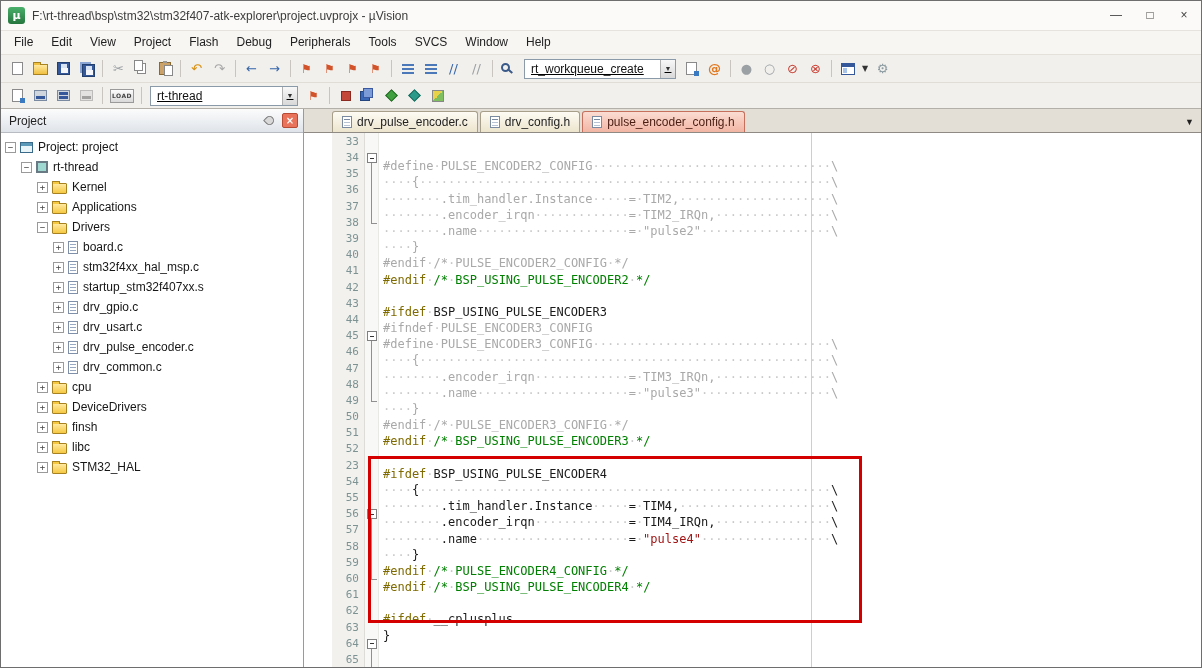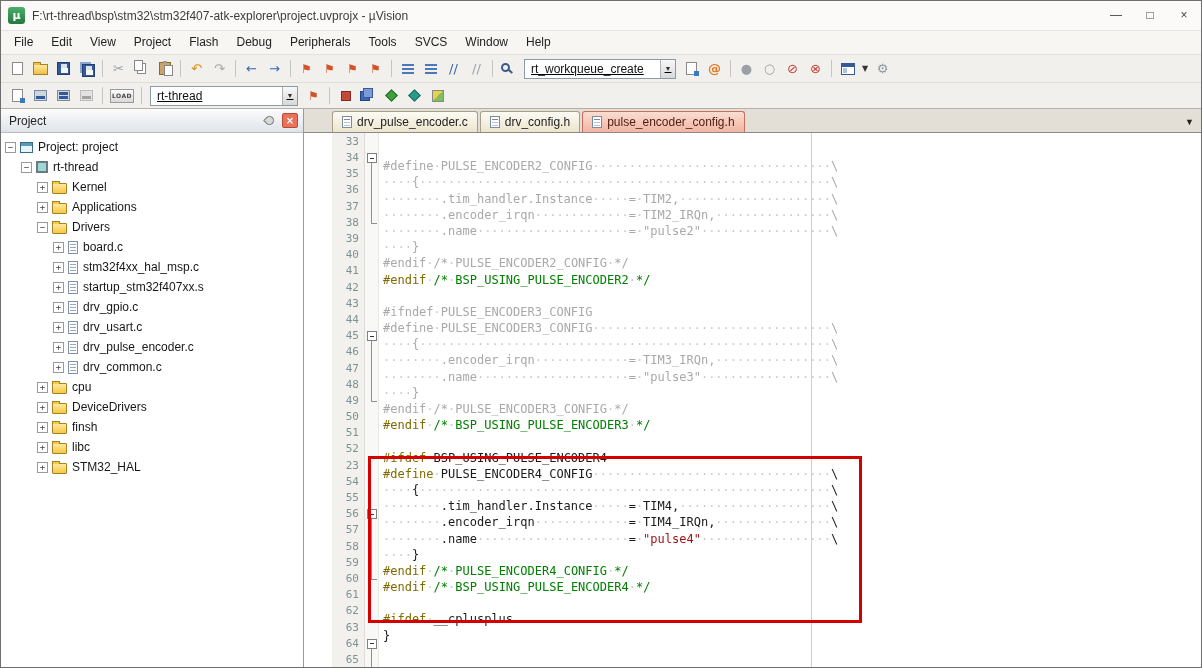--- a/index.html
+++ b/index.html
@@ -447,31 +447,31 @@
         <div class="codetext">
             <div class="cline"><span class="tk-mut">#define</span><span class="tk-ws">·</span><span class="tk-mut">PULSE_ENCODER2_CONFIG</span><span class="tk-ws">·································</span><span class="tk-mut">\</span></div>
             <div class="cline"><span class="tk-ws">····</span><span class="tk-mut">{</span><span class="tk-ws">·························································</span><span class="tk-mut">\</span></div>
             <div class="cline"><span class="tk-ws">········</span><span class="tk-mut">.tim_handler.Instance</span><span class="tk-ws">·····</span><span class="tk-mut">=</span><span class="tk-ws">·</span><span class="tk-mut">TIM2,</span><span class="tk-ws">·····················</span><span class="tk-mut">\</span></div>
             <div class="cline"><span class="tk-ws">········</span><span class="tk-mut">.encoder_irqn</span><span class="tk-ws">·············</span><span class="tk-mut">=</span><span class="tk-ws">·</span><span class="tk-mut">TIM2_IRQn,</span><span class="tk-ws">················</span><span class="tk-mut">\</span></div>
             <div class="cline"><span class="tk-ws">········</span><span class="tk-mut">.name</span><span class="tk-ws">·····················</span><span class="tk-mut">=</span><span class="tk-ws">·</span><span class="tk-mut">"pulse2"</span><span class="tk-ws">··················</span><span class="tk-mut">\</span></div>
             <div class="cline"><span class="tk-ws">····</span><span class="tk-mut">}</span></div>
             <div class="cline"><span class="tk-mut">#endif</span><span class="tk-ws">·</span><span class="tk-mut">/*</span><span class="tk-ws">·</span><span class="tk-mut">PULSE_ENCODER2_CONFIG</span><span class="tk-ws">·</span><span class="tk-mut">*/</span></div>
             <div class="cline"><span class="tk-pp">#endif</span><span class="tk-ws">·</span><span class="tk-cm">/*</span><span class="tk-ws">·</span><span class="tk-cm">BSP_USING_PULSE_ENCODER2</span><span class="tk-ws">·</span><span class="tk-cm">*/</span></div>
             <div class="cline"></div>
+            <div class="cline"><span class="tk-pp">#ifdef</span><span class="tk-ws">·</span><span class="tk-id">BSP_USING_PULSE_ENCODER3</span></div>
             <div class="cline"><span class="tk-mut">#ifndef</span><span class="tk-ws">·</span><span class="tk-mut">PULSE_ENCODER3_CONFIG</span></div>
             <div class="cline"><span class="tk-mut">#define</span><span class="tk-ws">·</span><span class="tk-mut">PULSE_ENCODER3_CONFIG</span><span class="tk-ws">·································</span><span class="tk-mut">\</span></div>
             <div class="cline"><span class="tk-ws">····</span><span class="tk-mut">{</span><span class="tk-ws">·························································</span><span class="tk-mut">\</span></div>
             <div class="cline"><span class="tk-ws">········</span><span class="tk-mut">.encoder_irqn</span><span class="tk-ws">·············</span><span class="tk-mut">=</span><span class="tk-ws">·</span><span class="tk-mut">TIM3_IRQn,</span><span class="tk-ws">················</span><span class="tk-mut">\</span></div>
             <div class="cline"><span class="tk-ws">········</span><span class="tk-mut">.name</span><span class="tk-ws">·····················</span><span class="tk-mut">=</span><span class="tk-ws">·</span><span class="tk-mut">"pulse3"</span><span class="tk-ws">··················</span><span class="tk-mut">\</span></div>
             <div class="cline"><span class="tk-ws">····</span><span class="tk-mut">}</span></div>
             <div class="cline"><span class="tk-mut">#endif</span><span class="tk-ws">·</span><span class="tk-mut">/*</span><span class="tk-ws">·</span><span class="tk-mut">PULSE_ENCODER3_CONFIG</span><span class="tk-ws">·</span><span class="tk-mut">*/</span></div>
             <div class="cline"><span class="tk-pp">#endif</span><span class="tk-ws">·</span><span class="tk-cm">/*</span><span class="tk-ws">·</span><span class="tk-cm">BSP_USING_PULSE_ENCODER3</span><span class="tk-ws">·</span><span class="tk-cm">*/</span></div>
             <div class="cline"></div>
             <div class="cline"><span class="tk-pp">#ifdef</span><span class="tk-ws">·</span><span class="tk-id">BSP_USING_PULSE_ENCODER4</span></div>
-            <div class="cline"><span class="tk-pp">#define</span><span class="tk-ws">·</span><span class="tk-id">PULSE_ENCODER4_CONFIG</span><span class="tk-ws">·································</span><span class="tk-id">\</span></div>
             <div class="cline"><span class="tk-ws">····</span><span class="tk-id">{</span><span class="tk-ws">·························································</span><span class="tk-id">\</span></div>
             <div class="cline"><span class="tk-ws">········</span><span class="tk-id">.tim_handler.Instance</span><span class="tk-ws">·····</span><span class="tk-id">=</span><span class="tk-ws">·</span><span class="tk-id">TIM4,</span><span class="tk-ws">·····················</span><span class="tk-id">\</span></div>
             <div class="cline"><span class="tk-ws">········</span><span class="tk-id">.encoder_irqn</span><span class="tk-ws">·············</span><span class="tk-id">=</span><span class="tk-ws">·</span><span class="tk-id">TIM4_IRQn,</span><span class="tk-ws">················</span><span class="tk-id">\</span></div>
             <div class="cline"><span class="tk-ws">········</span><span class="tk-id">.name</span><span class="tk-ws">·····················</span><span class="tk-id">=</span><span class="tk-ws">·</span><span class="tk-str">"pulse4"</span><span class="tk-ws">··················</span><span class="tk-id">\</span></div>
             <div class="cline"><span class="tk-ws">····</span><span class="tk-id">}</span></div>
             <div class="cline"><span class="tk-pp">#endif</span><span class="tk-ws">·</span><span class="tk-cm">/*</span><span class="tk-ws">·</span><span class="tk-cm">PULSE_ENCODER4_CONFIG</span><span class="tk-ws">·</span><span class="tk-cm">*/</span></div>
             <div class="cline"><span class="tk-pp">#endif</span><span class="tk-ws">·</span><span class="tk-cm">/*</span><span class="tk-ws">·</span><span class="tk-cm">BSP_USING_PULSE_ENCODER4</span><span class="tk-ws">·</span><span class="tk-cm">*/</span></div>
             <div class="cline"></div>
             <div class="cline"><span class="tk-pp">#ifdef</span><span class="tk-ws">·</span><span class="tk-id">__cplusplus</span></div>
             <div class="cline"><span class="tk-id">}</span></div>

